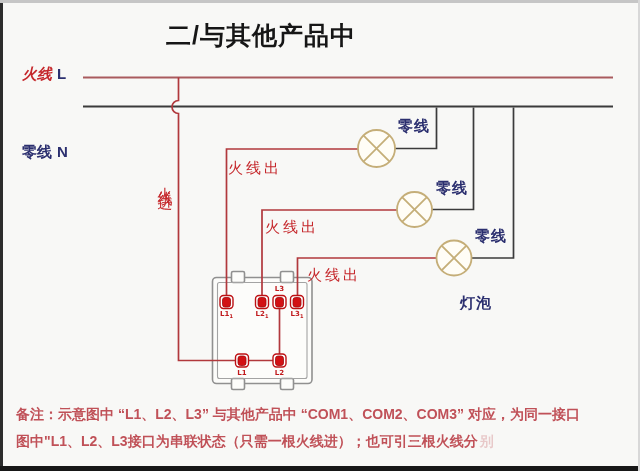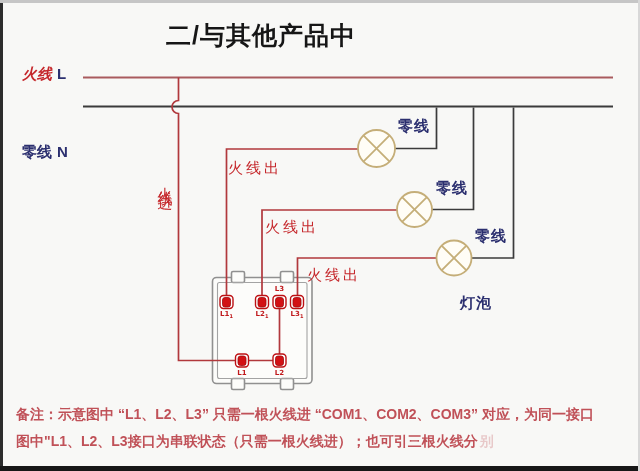--- a/index.html
+++ b/index.html
@@ -136,21 +136,21 @@
 
   <div class="abs navy-label" style="left:460px;top:273px;margin-top:21px;">灯泡</div>
 
   <div class="abs tlabel" style="left:215.5px;top:311px;"><span>L1</span><sub>1</sub></div>
   <div class="abs tlabel" style="left:251px;top:311px;"><span>L2</span><sub>1</sub></div>
   <div class="abs tlabel" style="left:268.5px;top:286px;"><span>L3</span><sub></sub></div>
   <div class="abs tlabel" style="left:286px;top:311px;"><span>L3</span><sub>1</sub></div>
   <div class="abs tlabel" style="left:231px;top:369.5px;"><span>L1</span><sub></sub></div>
   <div class="abs tlabel" style="left:268.5px;top:369.5px;"><span>L2</span><sub></sub></div>
 
-  <div class="abs note" style="left:16px;top:406px;">备注：示意图中 “L1、L2、L3” 只需一根火线进 “COM1、COM2、COM3” 对应，为同一接口</div>
+  <div class="abs note" style="left:16px;top:406px;">备注：示意图中 “L1、L2、L3” 与其他产品中 “COM1、COM2、COM3” 对应，为同一接口</div>
   <div class="abs note" style="left:16px;top:433px;">
     <span>图中"L1、L2、L3接口为串联状态（只需一根火线进）；也可引三根火线分</span><span class="faded">别</span>
   </div>
 
   <div class="abs edge" style="left:0;top:0;width:3px;height:471px;background:#2c2c2c;"></div>
   <div class="abs edge" style="left:0;top:466px;width:640px;height:5px;background:#171717;"></div>
   <div class="abs edge" style="left:0;top:0;width:640px;height:3px;background:#c6c6c6;"></div>
   <div class="abs edge" style="left:638px;top:0;width:2px;height:471px;background:#d8d8d8;"></div>
 
 </div>

